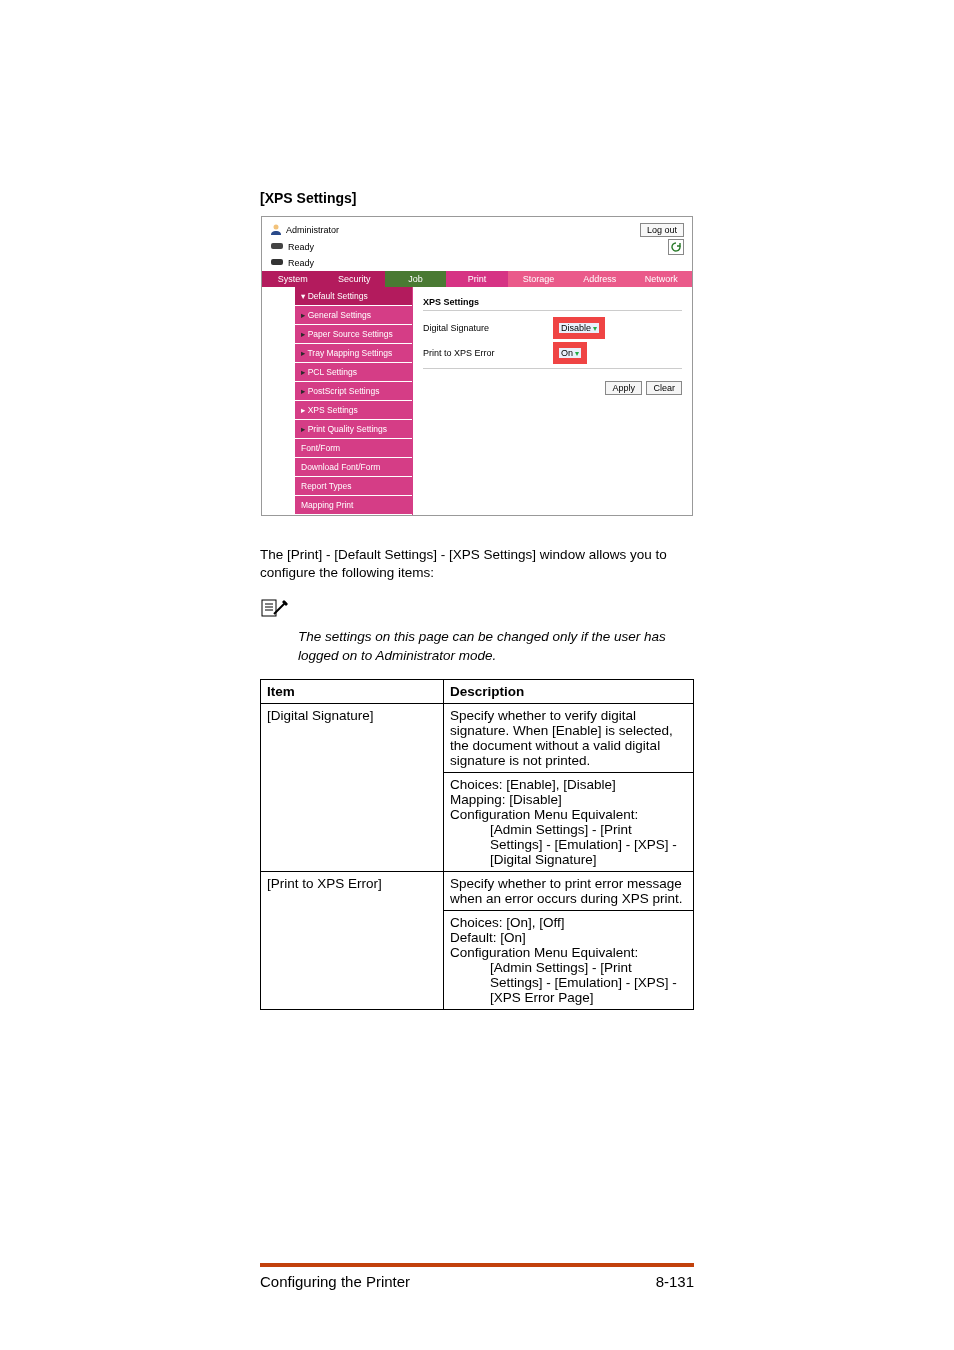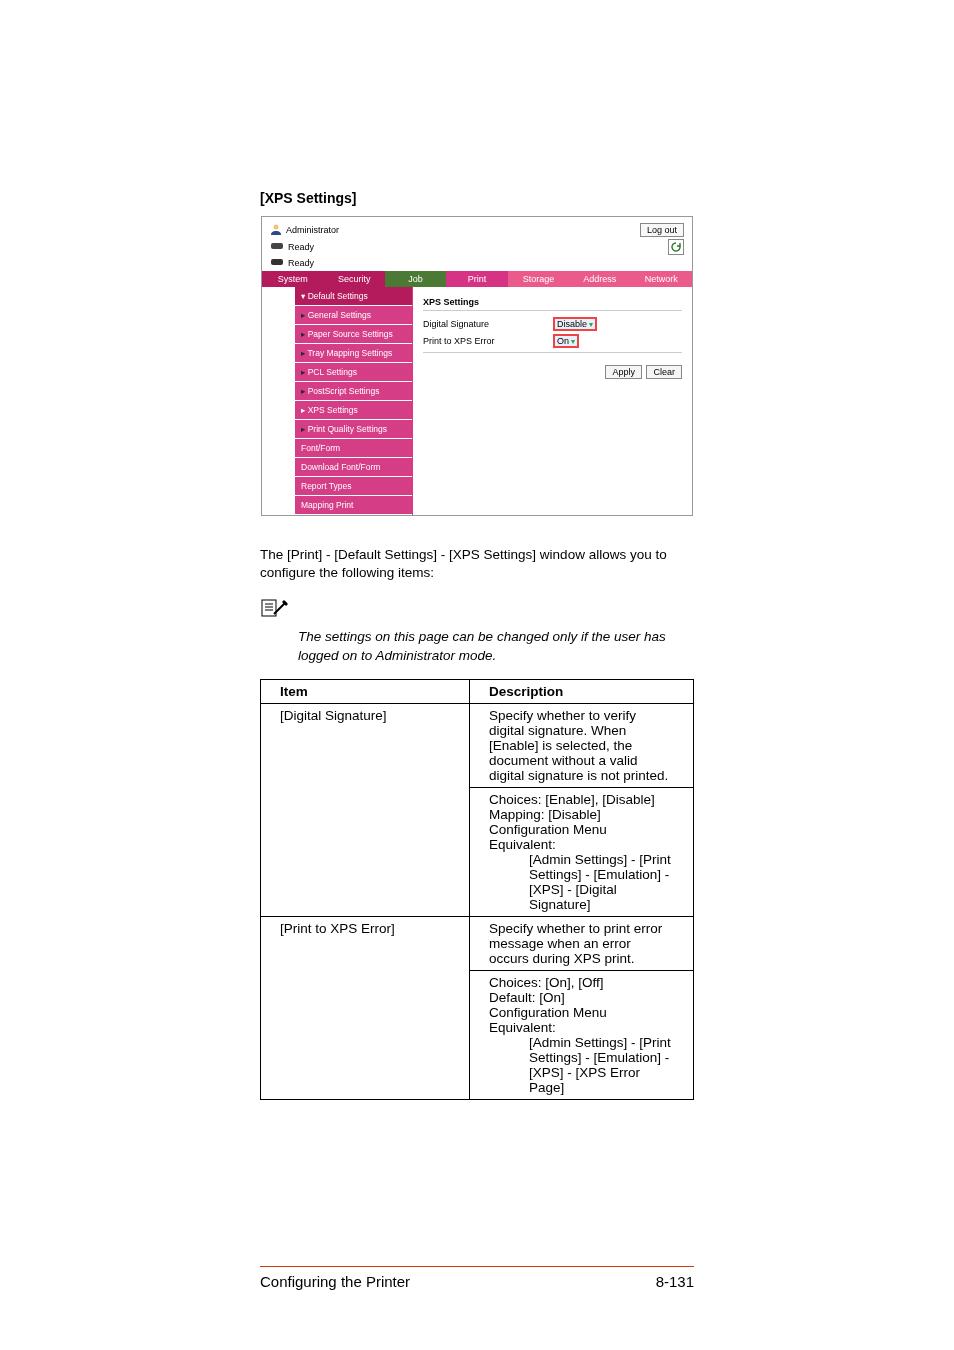--- a/index.html
+++ b/index.html
@@ -78,21 +78,21 @@
   .bullet-down::before { content:"▾ "; }
   .bullet-right::before { content:"▸ "; color:#2a2a2a; }
   .bullet-rightw::before { content:"▸ "; }
   .ui-main {
     flex:1;
     padding:10px 10px;
   }
   .ui-main-title { font-weight:bold; font-size:9px; margin-bottom:6px; border-bottom:1px solid #ccc; padding-bottom:3px;}
   .ui-form-row { display:flex; align-items:center; margin:3px 0; font-size:9px; }
   .ui-form-row .lbl { width:130px; }
-  .ui-select { border:2px solid #ef4444; background:#e9f0fb; font-size:9px; padding:0 2px; display:inline-flex; align-items:center; gap:2px;}
+  .ui-select { border:6px solid #ef4444; background:#e9f0fb; font-size:9px; padding:0 2px; display:inline-flex; align-items:center; gap:2px;}
   .ui-select::after { content:"▾"; color:#2a4; font-size:8px;}
   .ui-btnrow { text-align:right; margin-top:4px; border-top:1px solid #ccc; padding-top:12px;}
   .ui-btnrow button { font-size:9px; border:1px solid #888; background:#f5f5f5; padding:1px 6px; margin-left:2px;}
   
   .body-para {
     font-size: 13.5px;
     line-height: 1.35;
     margin: 0 0 14px 0;
   }
   .note-row {
@@ -112,32 +112,32 @@
     margin-top:32px;
   }
   
   table.spec {
     border-collapse: collapse;
     width: 100%;
     font-size: 13.5px;
   }
   table.spec th, table.spec td {
     border:1px solid #000;
-    padding:4px 19px;
+    padding:4px 6px;
     text-align:left;
     vertical-align:top;
   }
   table.spec th { font-weight:bold; }
   .cell-indent { padding-left:40px; display:block; }
   
   .footer {
     position:absolute;
     left:260px; right:260px;
     bottom:60px;
-    border-top:1px solid #c2410c;
+    border-top:4px solid #c2410c;
     padding-top:6px;
     display:flex;
     justify-content:space-between;
     font-size:15px;
   }
 </style>
 </head>
 <body>
 
 <div class="page">

